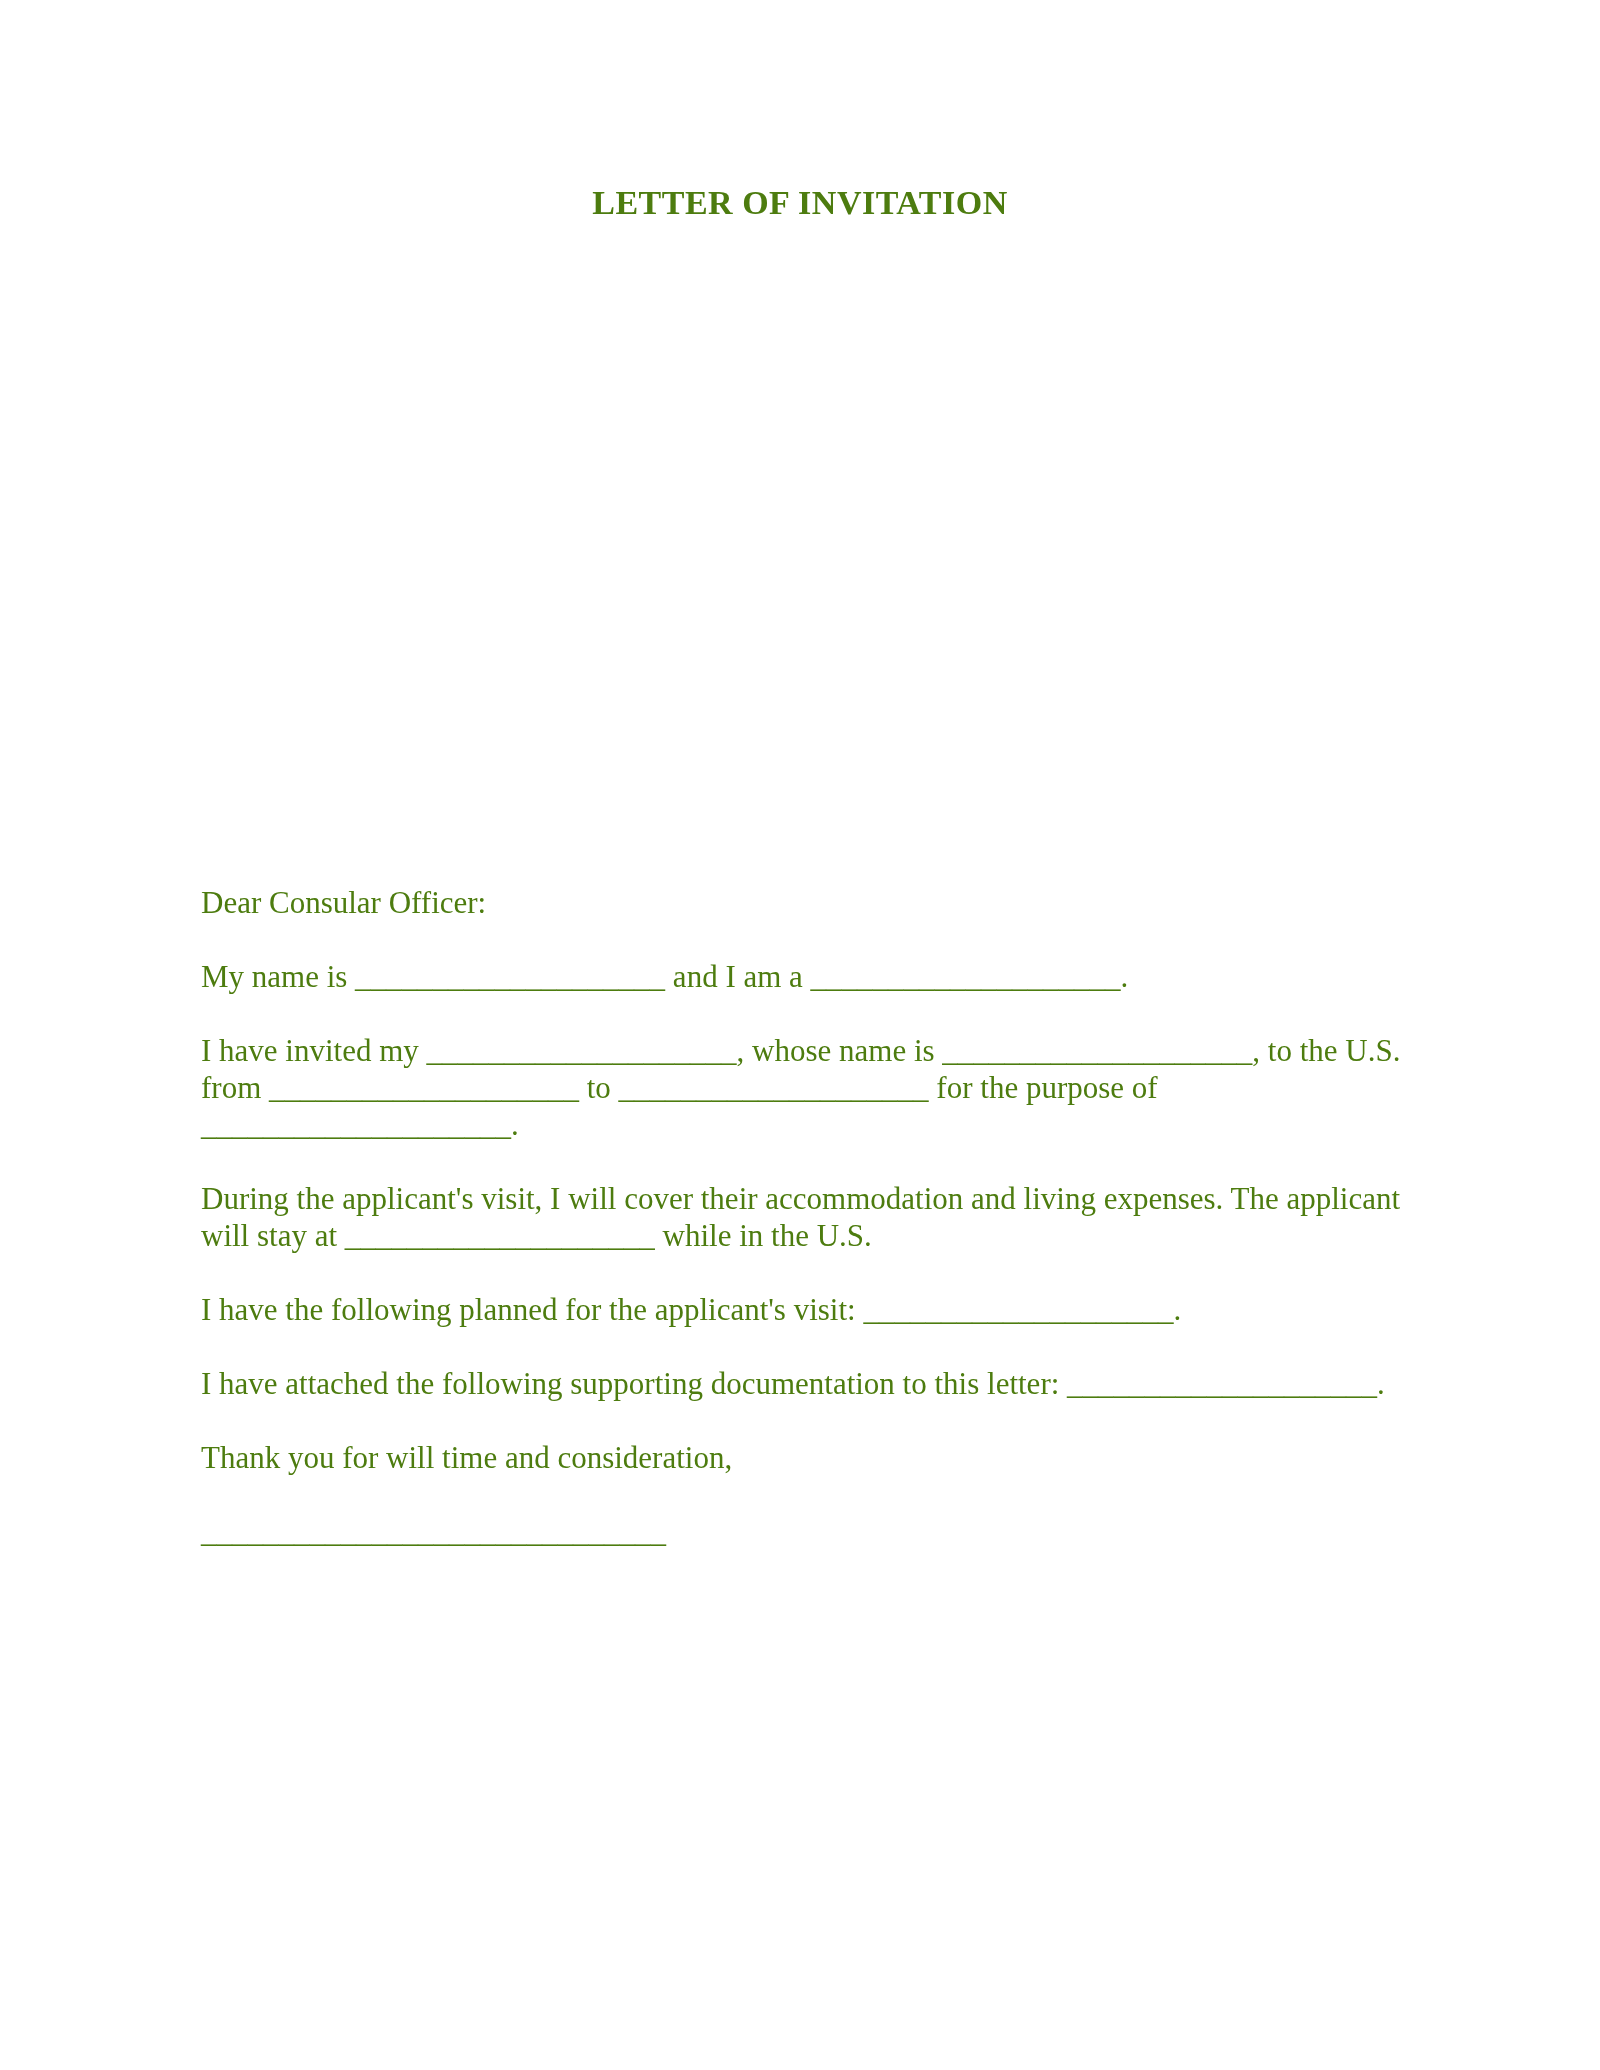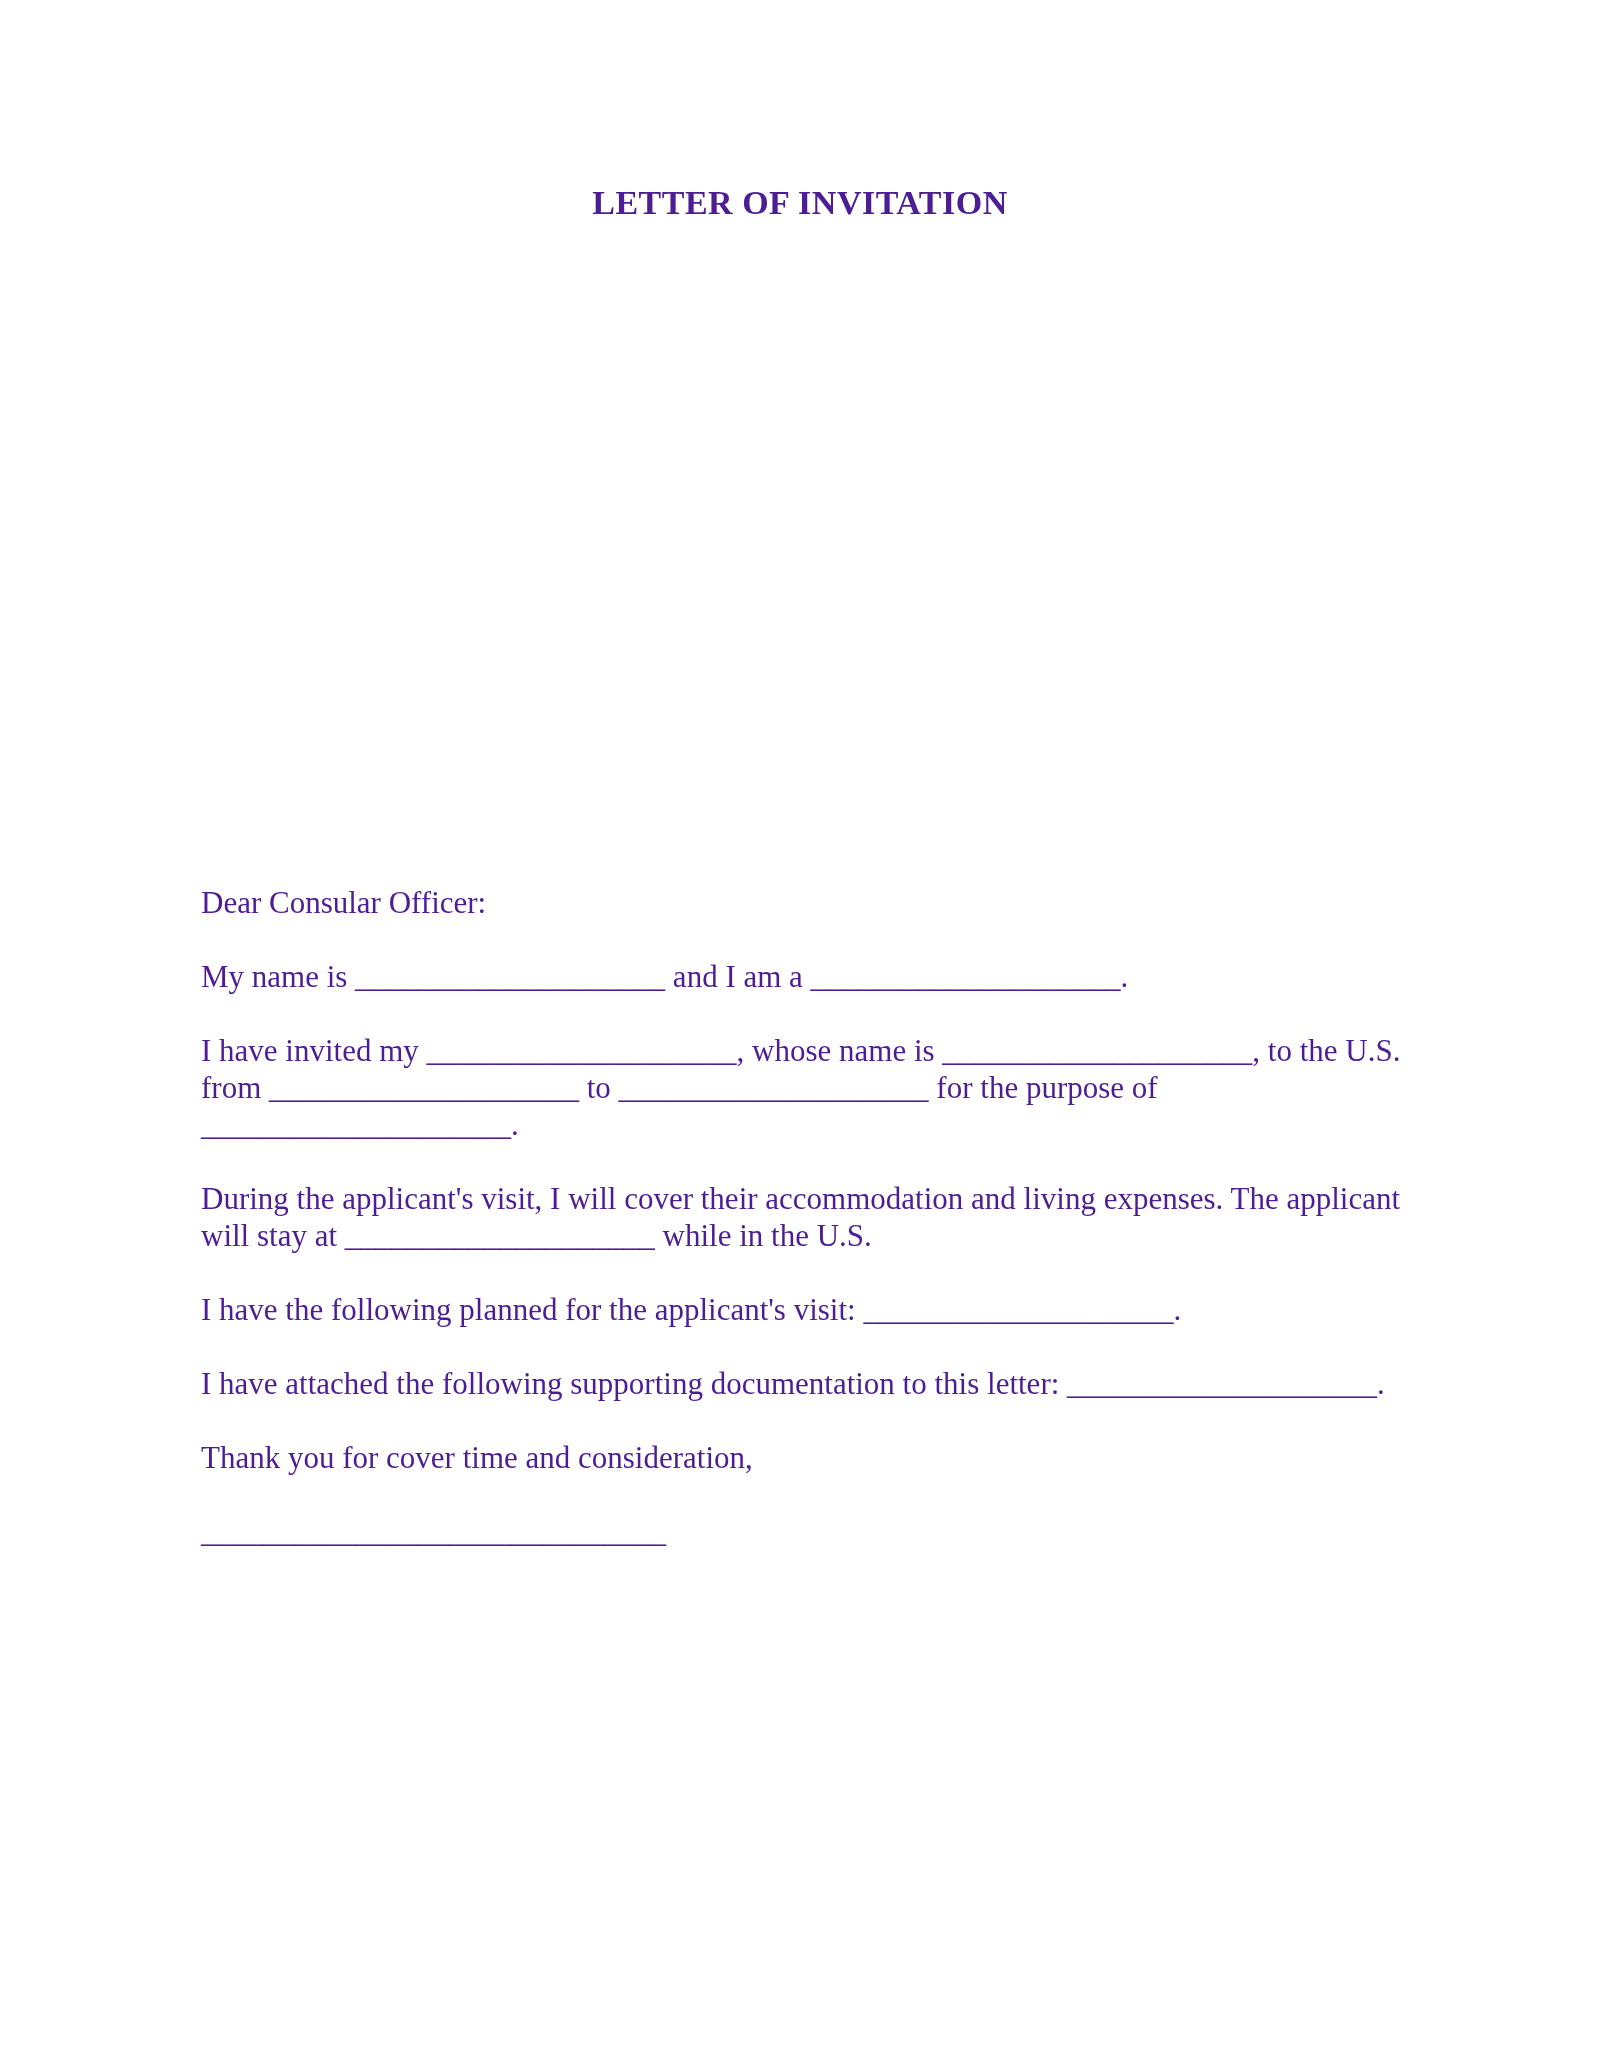--- a/index.html
+++ b/index.html
@@ -5,21 +5,21 @@
   html, body {
     margin: 0;
     padding: 0;
     background: #ffffff;
   }
   .page {
     position: relative;
     width: 1600px;
     height: 2070px;
     background: #ffffff;
-    color: #4c1d95;
+    color: #4d7c0f;
     font-family: "Liberation Serif", "DejaVu Serif", serif;
     overflow: hidden;
   }
   .doc-title {
     position: absolute;
     top: 183px;
     left: 0;
     width: 100%;
     text-align: center;
     font-size: 34px;
@@ -78,21 +78,21 @@
     <p>
       <span class="ln">I have the following planned for the applicant's visit: ____________________.</span>
     </p>
 
     <p>
       <span class="ln">I have attached the following supporting documentation to this letter: ____________________.</span>
     </p>
 
 
     <p>
-      <span class="ln">Thank you for cover time and consideration,</span>
+      <span class="ln">Thank you for will time and consideration,</span>
     </p>
 
     <p class="signature-block">
       <span class="ln">______________________________</span>
     </p>
 
   </div>
 
 </div>
 

